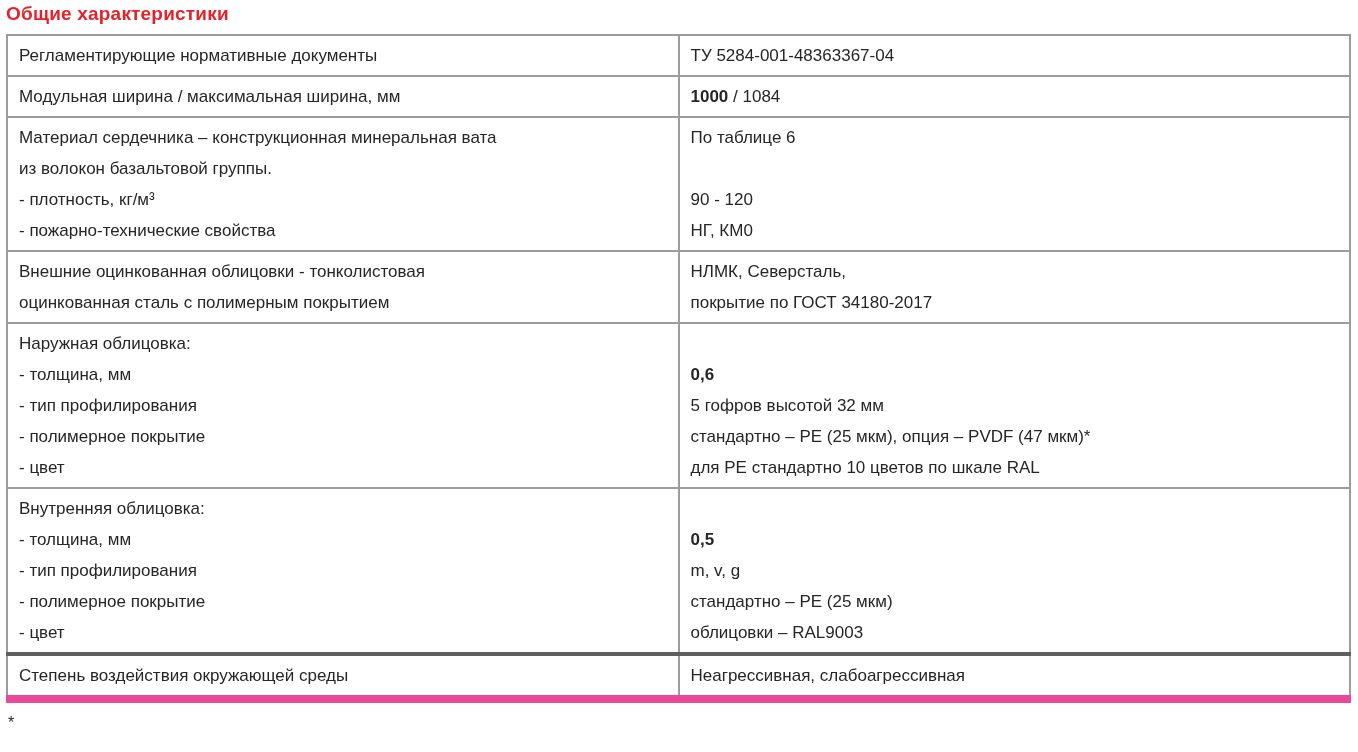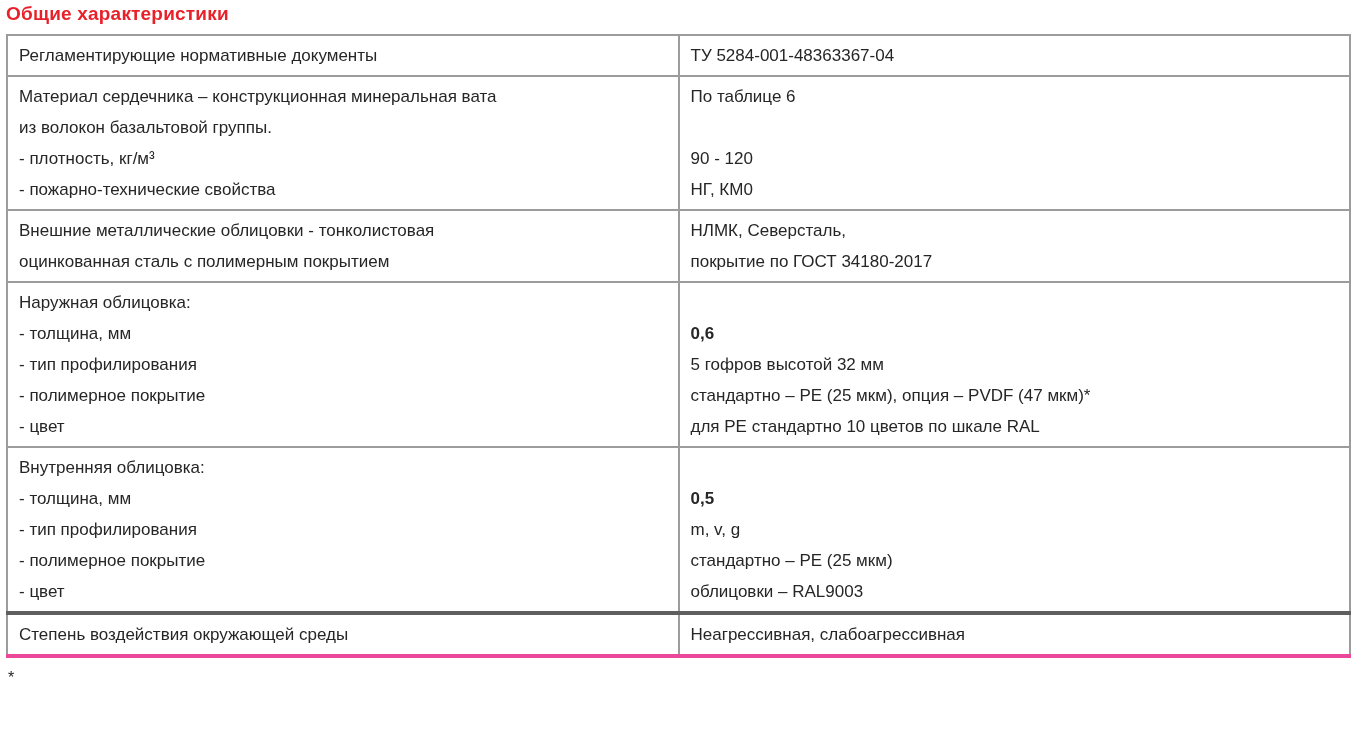--- a/index.html
+++ b/index.html
@@ -34,21 +34,21 @@
     font-size: 17px;
     line-height: 31px;
     padding: 4px 11px;
     vertical-align: top;
     background: #ffffff;
   }
   td.cell-left  { text-align: left; }
   td.cell-right { text-align: left; }
   tr.thick-top td {
     border-top: 4px solid #5f5f5f;
-    border-bottom: 4px solid #ec4899;
+    border-bottom: 8px solid #ec4899;
   }
   .bold { font-weight: bold; }
   .footnote {
     margin-top: 11px;
     font-size: 17px;
     color: #262626;
     padding-left: 2px;
   }
   .footnote-marker {
     vertical-align: 4px;
@@ -71,35 +71,43 @@
         <tr>
           <td class="cell-left">
             <div><span>Регламентирующие нормативные документы</span></div>
           </td>
           <td class="cell-right">
             <div><span>ТУ 5284-001-48363367-04</span></div>
           </td>
         </tr>
         <tr>
           <td class="cell-left">
+            <div><span>Модульная ширина / максимальная ширина, мм</span></div>
+          </td>
+          <td class="cell-right">
+            <div><span class="bold">1000</span><span> / 1084</span></div>
+          </td>
+        </tr>
+        <tr>
+          <td class="cell-left">
             <div><span>Материал сердечника – конструкционная минеральная вата</span></div>
             <div><span>из волокон базальтовой группы.</span></div>
             <div><span>- плотность, кг/м³</span></div>
             <div><span>- пожарно-технические свойства</span></div>
           </td>
           <td class="cell-right">
             <div><span>По таблице 6</span></div>
             <div>&nbsp;</div>
             <div><span>90 - 120</span></div>
             <div><span>НГ, КМ0</span></div>
           </td>
         </tr>
         <tr>
           <td class="cell-left">
-            <div><span>Внешние металлические облицовки - тонколистовая</span></div>
+            <div><span>Внешние оцинкованная облицовки - тонколистовая</span></div>
             <div><span>оцинкованная сталь с полимерным покрытием</span></div>
           </td>
           <td class="cell-right">
             <div><span>НЛМК, Северсталь,</span></div>
             <div><span>покрытие по ГОСТ 34180-2017</span></div>
           </td>
         </tr>
         <tr>
           <td class="cell-left">
             <div><span>Наружная облицовка:</span></div>

